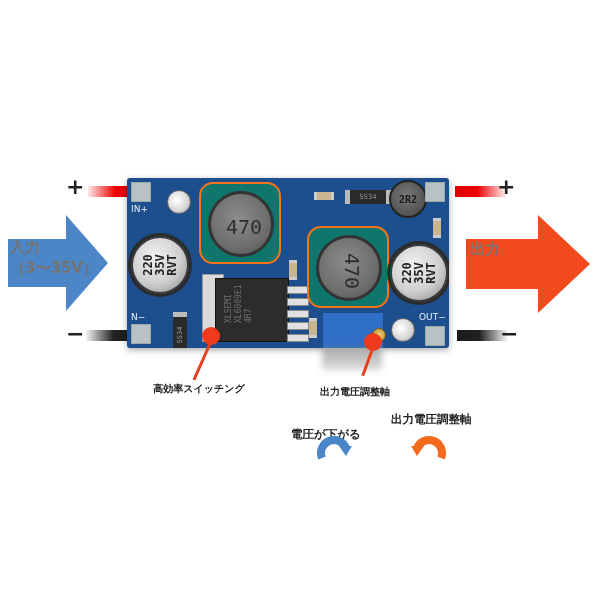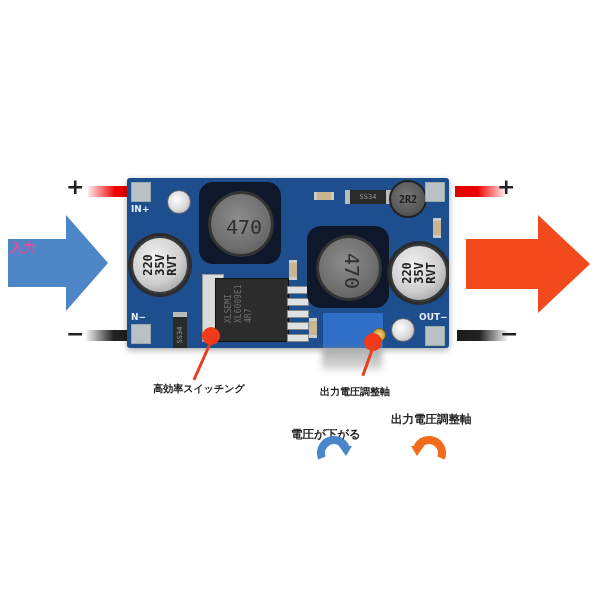--- a/index.html
+++ b/index.html
@@ -10,34 +10,34 @@
   
   .sign { position: absolute; font-size: 22px; font-weight: bold; color: #222; line-height: 1; }
   .lead { position: absolute; height: 11px; width: 50px; }
   .lead.red-l { background: linear-gradient(to right, rgba(255,40,40,0.1), #ee0000 55%, #e00000); }
   .lead.red-r { background: linear-gradient(to right, #e00000, #ee0000 45%, rgba(255,40,40,0.1)); }
   .lead.blk-l { background: linear-gradient(to right, rgba(40,40,40,0.05), #222 55%, #1a1a1a); }
   .lead.blk-r { background: linear-gradient(to right, #1a1a1a, #222 45%, rgba(40,40,40,0.05)); }
 
   
   .arrow { position: absolute; }
-  .arrow-text { position: absolute; color: #ec4899; font-weight: bold; font-size: 13px; line-height: 21px; white-space: nowrap; }
+  .arrow-text { position: absolute; color: #737373; font-weight: bold; font-size: 15px; line-height: 21px; white-space: nowrap; }
 
   
   .pcb { position: absolute; left: 127px; top: 178px; width: 322px; height: 170px; background: #1d4f8f;
          border-radius: 3px; box-shadow: 0 2px 6px rgba(0,0,0,0.35); overflow: hidden; }
   .pad { position: absolute; width: 18px; height: 18px; background: #b9c1c4; border: 1px solid #9aa; }
   .hole { position: absolute; width: 22px; height: 22px; border-radius: 50%; background: radial-gradient(circle at 40% 40%, #fff, #d6d6d6 60%, #999); border: 1px solid #666; }
-  .silk { position: absolute; color: #e6eef8; font-size: 9px; font-weight: bold; }
+  .silk { position: absolute; color: #e6eef8; font-size: 9px; font-weight: normal; }
   .cap { position: absolute; width: 54px; height: 54px; border-radius: 50%;
          background: radial-gradient(circle at 40% 35%, #f1f1f1, #cfcfcf 55%, #8a8a8a);
          border: 2px solid #3a3a3a; box-shadow: 0 0 0 3px #2b2b2b; }
   .cap-text { position: absolute; left: 0; top: 0; width: 54px; height: 54px; display: flex; align-items: center; justify-content: center;
               transform: rotate(-90deg); font-family: "DejaVu Sans Mono", monospace; font-size: 12px; line-height: 12px; color: #222; text-align: center; white-space: pre; font-weight: bold; }
-  .inductor { position: absolute; width: 78px; height: 78px; border-radius: 14px; background: #0f172a; border: 2px solid #0f172a; }
+  .inductor { position: absolute; width: 78px; height: 78px; border-radius: 14px; background: #0f766e; border: 2px solid #f97316; }
   .inductor .core { position: absolute; left: 7px; top: 7px; width: 60px; height: 60px; border-radius: 50%;
          background: radial-gradient(circle at 45% 40%, #8c8c8c, #6e6e6e 60%, #505050); border: 3px solid #333; }
   .inductor .val { position: absolute; left: 0; top: 0; width: 66px; height: 66px; display: flex; align-items: center; justify-content: center;
          font-size: 20px; color: #2e2e2e; font-family: "DejaVu Sans Mono", monospace; }
   .small-ind { position: absolute; width: 34px; height: 34px; border-radius: 50%; background: radial-gradient(circle at 45% 40%, #777, #444); border: 2px solid #222; }
   .small-ind span { position: absolute; inset: 0; display: flex; align-items: center; justify-content: center; font-size: 10px; color: #1b1b1b; font-weight: bold; font-family: "DejaVu Sans Mono", monospace; }
   .diode { position: absolute; width: 36px; height: 14px; background: #2a2a2a; border-left: 5px solid #bbb; border-right: 5px solid #bbb; }
   .diode span { position: absolute; inset: 0; display: flex; align-items: center; justify-content: center; font-size: 7px; color: #999; font-family: "DejaVu Sans Mono", monospace; }
   .smd { position: absolute; width: 8px; height: 14px; background: #c9b590; border-top: 3px solid #ccc; border-bottom: 3px solid #ccc; }
   .ic-tab { position: absolute; left: 75px; top: 96px; width: 20px; height: 66px; background: #d8dadc; border: 1px solid #999; }
@@ -63,31 +63,33 @@
 <div class="sign" style="left:66px; top:176px;">+</div>
 <div class="lead red-l" style="left:88px; top:186px;"></div>
 <div class="sign" style="left:66px; top:323px;">−</div>
 <div class="lead blk-l" style="left:86px; top:330px;"></div>
 
 <svg class="arrow" style="left:8px; top:215px;" width="100" height="96">
   <polygon points="0,24 58,24 58,0 100,48 58,96 58,72 0,72" fill="#4d86c6"></polygon>
 </svg>
 <div class="arrow-text" style="left:10px; top:237px;">
   <div>入力</div>
+  <div>（3〜35V）</div>
 </div>
 
 <div class="lead red-r" style="left:455px; top:186px;"></div>
 <div class="sign" style="left:497px; top:176px;">+</div>
 <div class="lead blk-r" style="left:457px; top:330px;"></div>
 <div class="sign" style="left:500px; top:323px;">−</div>
 
 <svg class="arrow" style="left:466px; top:215px;" width="124" height="98">
   <polygon points="0,24 72,24 72,0 124,49 72,98 72,74 0,74" fill="#f24a1d"></polygon>
 </svg>
 <div class="arrow-text" style="left:470px; top:239px;">
+  <div>出力</div>
 </div>
 
 <div class="pcb">
   <div class="pad" style="left:4px; top:4px;"></div>
   <div class="silk" style="left:4px; top:26px;">IN+</div>
   <div class="hole" style="left:40px; top:12px;"></div>
 
   <div class="cap" style="left:4px; top:58px;">
     <div class="cap-text">220
 35V

